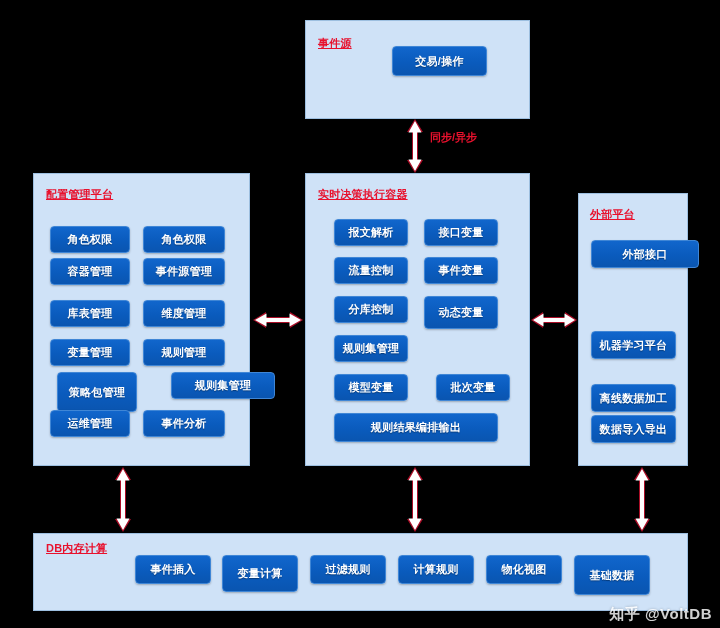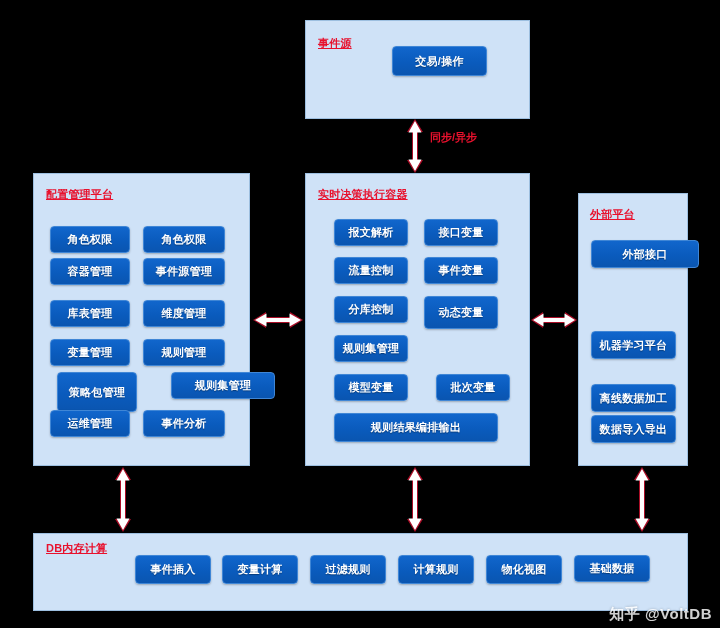--- a/index.html
+++ b/index.html
@@ -143,25 +143,25 @@
   <div class="node" style="left:591px; top:240px; width:108px; height:28px;">外部接口</div>
   <div class="node" style="left:591px; top:331px; width:85px; height:28px;">机器学习平台</div>
   <div class="node" style="left:591px; top:384px; width:85px; height:28px;">离线数据加工</div>
   <div class="node" style="left:591px; top:415px; width:85px; height:28px;">数据导入导出</div>
 
   <div class="panel" style="left:33px; top:533px; width:655px; height:78px;">
   </div>
   <div class="panel-title" style="left:46px; top:541px;">DB内存计算</div>
 
   <div class="node" style="left:135px; top:555px; width:76px; height:29px;">事件插入</div>
-  <div class="node" style="left:222px; top:555px; width:76px; height:29px;">变量计算</div>
+  <div class="node" style="left:222px; top:555px; width:76px; height:37px;">变量计算</div>
   <div class="node" style="left:310px; top:555px; width:76px; height:29px;">过滤规则</div>
   <div class="node" style="left:398px; top:555px; width:76px; height:29px;">计算规则</div>
   <div class="node" style="left:486px; top:555px; width:76px; height:29px;">物化视图</div>
-  <div class="node" style="left:574px; top:555px; width:76px; height:27px;">基础数据</div>
+  <div class="node" style="left:574px; top:555px; width:76px; height:40px;">基础数据</div>
 
   <div class="arrow" style="left:404px; top:118px; width:22px; height:56px;">
     <svg width="22" height="56" viewBox="0 0 22 56">
       <g filter="none">
         <path d="M11 1 L19 14 L14 14 L14 42 L19 42 L11 55 L3 42 L8 42 L8 14 L3 14 Z" fill="#c8102e" stroke="none" opacity="0.85"></path>
         <path d="M11 3 L17.5 14.5 L13 14.5 L13 41.5 L17.5 41.5 L11 53 L4.5 41.5 L9 41.5 L9 14.5 L4.5 14.5 Z" fill="#ffffff" stroke="none"></path>
       </g>
     </svg>
   </div>
   <div class="arrow-label" style="left:430px; top:130px;">同步/异步</div>

